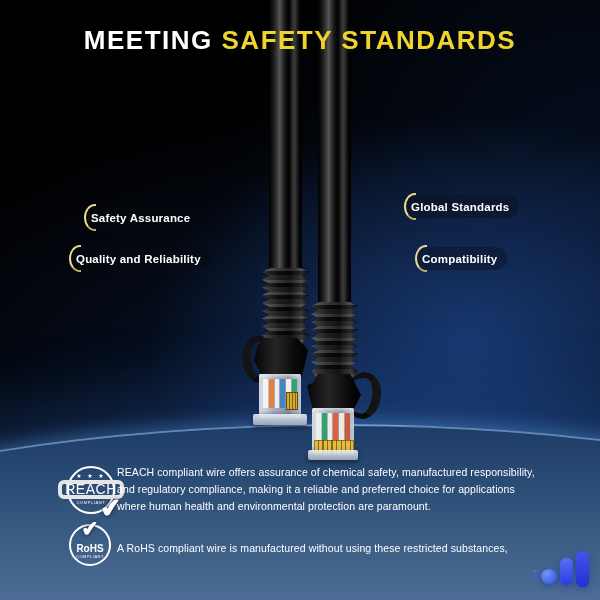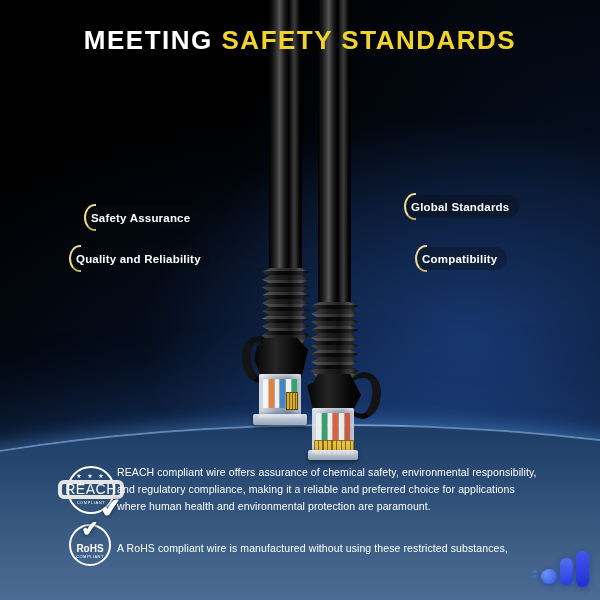--- a/index.html
+++ b/index.html
@@ -180,21 +180,21 @@
       <span>Compatibility</span>
     </div>
 
   <div class="badge badge-reach">
     <span class="stars">★ ★ ★</span>
     <span class="name">REACH</span>
     <span class="sub">COMPLIANT</span>
     <span class="check-br">✔</span>
   </div>
   <div class="comp-text t1">
-    <div>REACH compliant wire offers assurance of chemical safety, environmental responsibility,</div>
+    <div>REACH compliant wire offers assurance of chemical safety, manufactured responsibility,</div>
     <div>and regulatory compliance, making it a reliable and preferred choice for applications</div>
     <div>where human health and environmental protection are paramount.</div>
   </div>
 
   <div class="badge badge-rohs">
     <span class="check-top">✔</span>
     <span class="name">RoHS</span>
     <span class="sub">COMPLIANT</span>
   </div>
   <div class="comp-text t2">

